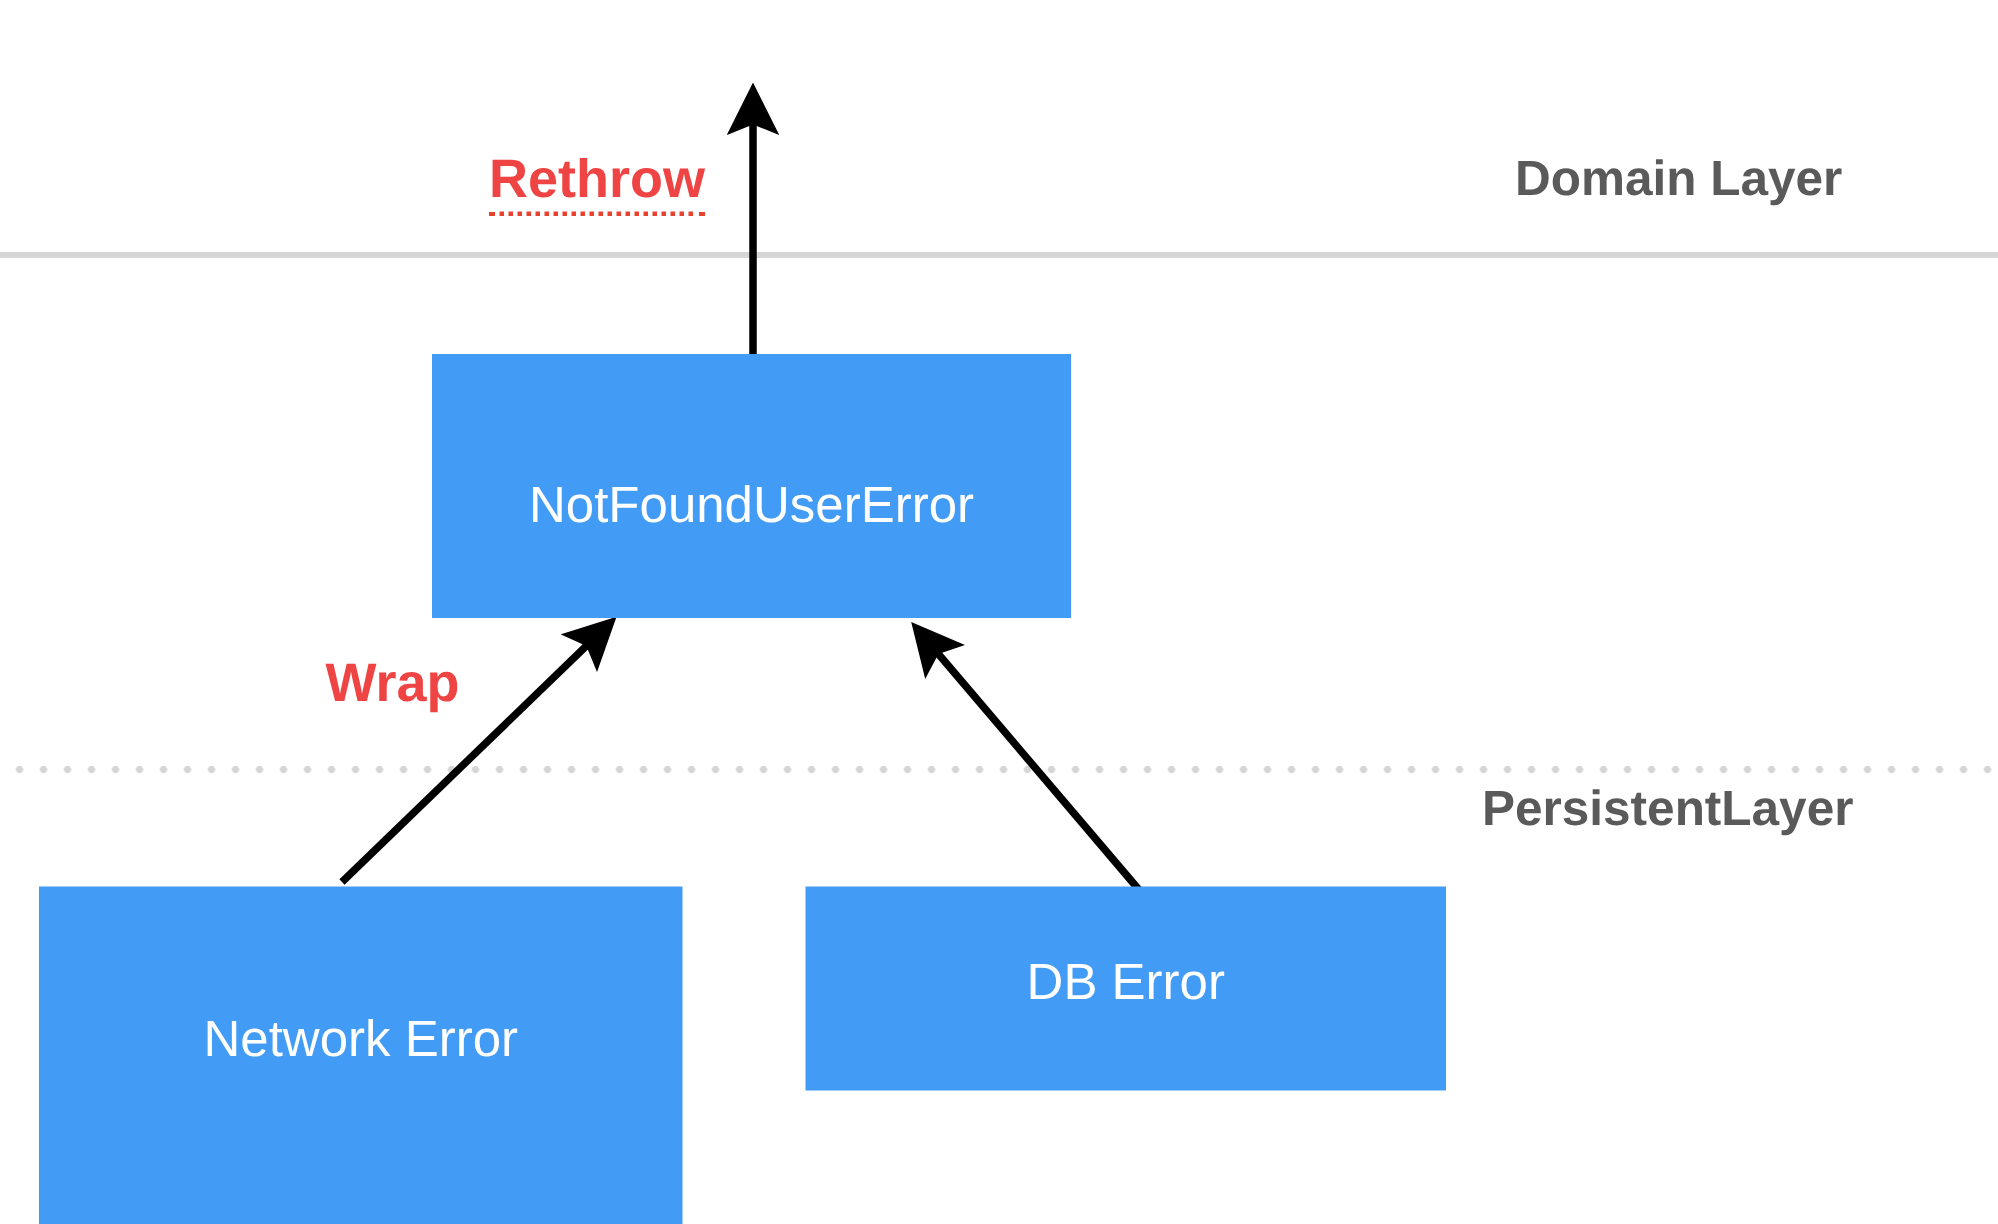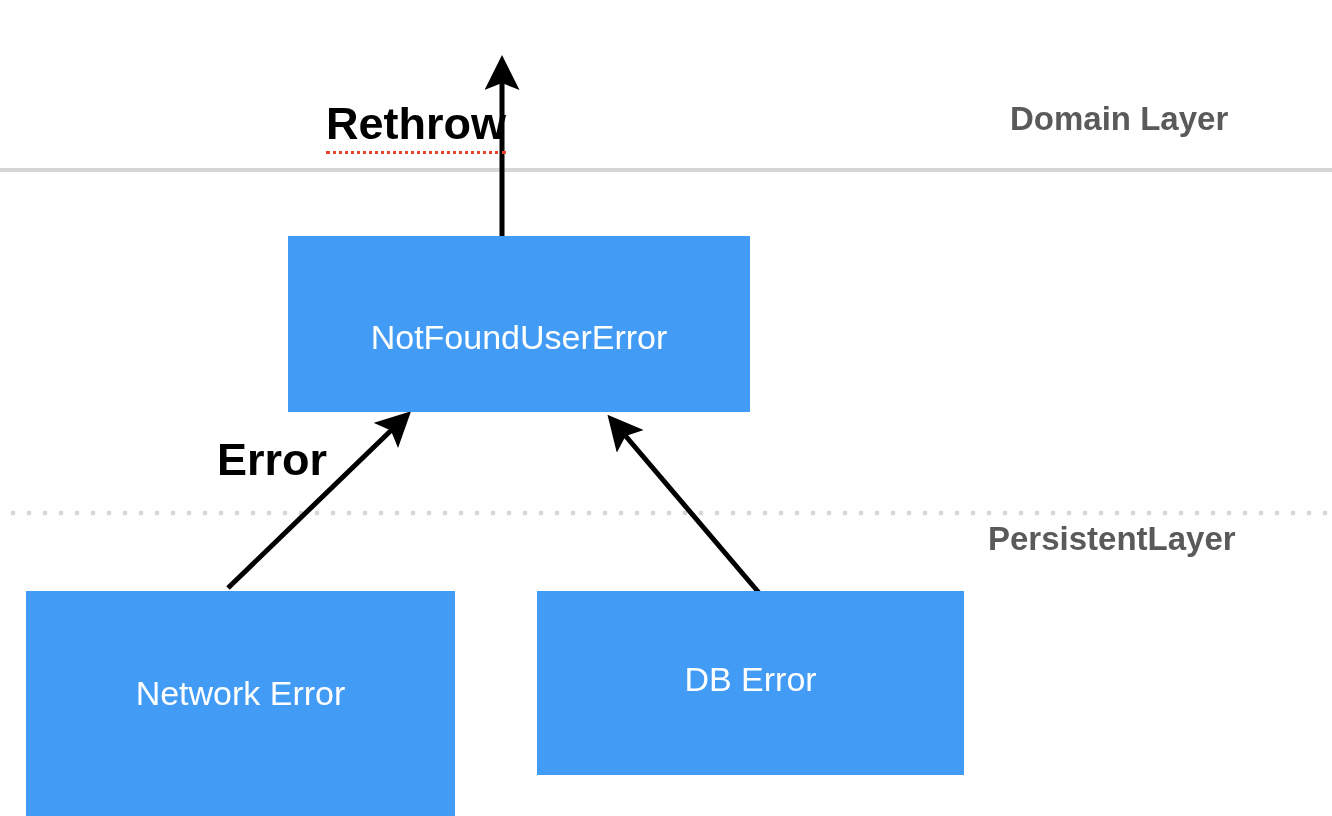--- a/index.html
+++ b/index.html
@@ -62,47 +62,47 @@
   .error-box-label {
     font-family: "Liberation Sans", sans-serif;
     font-size: 34px;
     line-height: 1;
     color: #ffffff;
     white-space: nowrap;
   }
   #box-notfounduser {
     left: 288px;
     top: 236px;
-    width: 462px;
+    width: 426px;
     height: 176px;
     padding-top: 26px;
   }
   #box-network-error {
     left: 26px;
     top: 591px;
     width: 429px;
     height: 228px;
     padding-bottom: 24px;
   }
   #box-db-error {
     left: 537px;
     top: 591px;
     width: 427px;
-    height: 184px;
+    height: 136px;
     padding-bottom: 8px;
   }
 
   
   .edge-label {
     position: absolute;
     font-family: "Liberation Sans", sans-serif;
     font-weight: bold;
-    font-size: 45px;
+    font-size: 36px;
     line-height: 1;
-    color: #000000;
+    color: #ef4444;
     white-space: nowrap;
   }
   #label-rethrow {
     left: 326px;
     top: 101px;
   }
   #label-rethrow .misspelled {
     border-bottom: 3px dotted #e8422f;
     padding-bottom: 2px;
   }
@@ -146,21 +146,21 @@
 
     <line x1="502" y1="236" x2="502" y2="62" stroke="#000000" stroke-width="5" marker-end="url(#arrowhead-up)"></line>
 
     <line x1="228" y1="588" x2="406" y2="416" stroke="#000000" stroke-width="5" marker-end="url(#arrowhead-diag)"></line>
 
     <line x1="760" y1="594" x2="612" y2="420" stroke="#000000" stroke-width="5" marker-end="url(#arrowhead-diag)"></line>
   </svg>
 
   <div class="edge-label" id="label-rethrow"><span class="misspelled">Rethrow</span></div>
 
-  <div class="edge-label" id="label-wrap">Error</div>
+  <div class="edge-label" id="label-wrap">Wrap</div>
 
   <div class="error-box" id="box-notfounduser">
     <span class="error-box-label">NotFoundUserError</span>
   </div>
 
   <div class="error-box" id="box-network-error">
     <span class="error-box-label">Network Error</span>
   </div>
 
   <div class="error-box" id="box-db-error">

